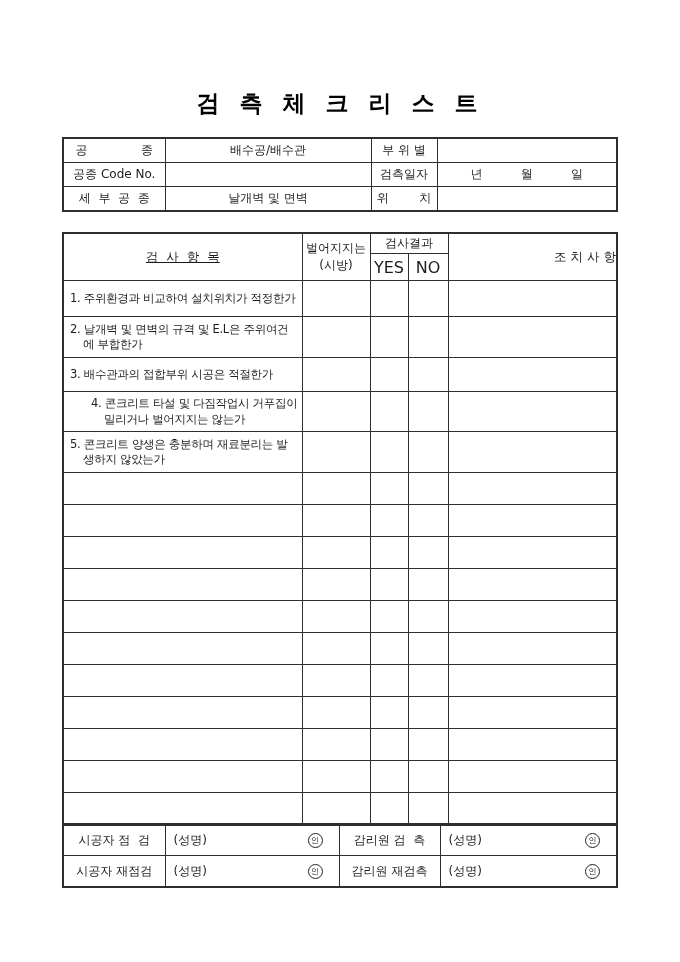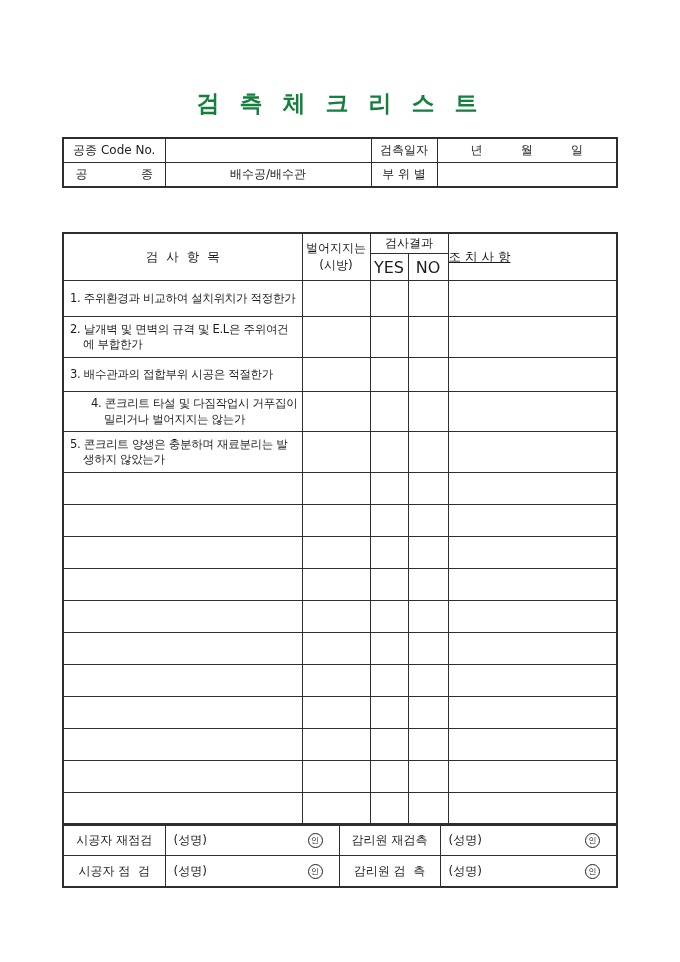--- a/index.html
+++ b/index.html
@@ -1,38 +1,38 @@
 <!DOCTYPE html>
 <html><head>
 <meta charset="utf-8">
 <style>
   html,body{margin:0;padding:0;background:#ffffff;}
   body{width:680px;height:962px;font-family:"DejaVu Sans","Liberation Sans",sans-serif;color:#1c1c1c;}
   .sheet{position:relative;width:680px;height:962px;background:#ffffff;overflow:hidden;}
 
   .title{position:absolute;top:88px;left:0;width:100%;text-align:center;
-         font-size:23px;font-weight:bold;letter-spacing:6px;color:#15803d;white-space:pre;}
+         font-size:23px;font-weight:bold;letter-spacing:6px;color:#000000;white-space:pre;}
 
   table{border-collapse:collapse;table-layout:fixed;}
   td{border:1px solid #2e2e2e;font-size:12px;vertical-align:middle;overflow:hidden;}
 
   
   .info-table{position:absolute;left:62px;top:137px;width:556px;border:2px solid #2e2e2e;}
   .info-table td{height:23px;padding:0 5px;}
   .info-table .lbl{text-align:center;white-space:pre;}
   .info-table .val{text-align:center;white-space:pre;}
 
   
   .main-table{position:absolute;left:62px;top:232px;width:556px;border:2px solid #2e2e2e;}
   .main-table td{padding:0;}
-  .main-table .h-item{text-align:center;white-space:pre;font-size:12.5px;}
+  .main-table .h-item{text-align:center;white-space:pre;font-size:12.5px;text-decoration:underline;}
   .main-table .h-std{text-align:center;font-size:12px;line-height:1.45;}
   .main-table .h-res{text-align:center;font-size:12px;height:19px;}
   .main-table .h-yn{text-align:center;font-size:16px;height:26px;}
-  .main-table .h-act{text-align:left;white-space:pre;font-size:12.5px;text-decoration:underline;}
+  .main-table .h-act{text-align:right;white-space:pre;font-size:12.5px;}
   .main-table .item-cell{vertical-align:middle;text-align:left;
       font-size:11.5px;letter-spacing:-0.3px;line-height:1.32;
       padding:3px 3px 3px 19px;text-indent:-13px;}
   .main-table .r1 td{height:29px;}
   .main-table .r2 td{height:34px;margin-left:12px;}
   .main-table .r3 td{height:27px;}
   .main-table .r4 td{height:33px;padding-left:40px;}
   .main-table .r5 td{height:34px;}
   .main-table .empty-row td{height:31px;}
 
@@ -55,29 +55,35 @@
 
   <table class="info-table">
     <colgroup>
         <col style="width:102px">
         <col style="width:206px">
         <col style="width:66px">
         <col style="width:180px">
       </colgroup>
     <tbody>
       <tr>
+        <td class="lbl">공              종</td>
+        <td class="val">배수공/배수관</td>
+        <td class="lbl">부 위 별</td>
+        <td class="val"></td>
+      </tr>
+      <tr>
         <td class="lbl">공종 Code No.</td>
         <td class="val"></td>
         <td class="lbl">검측일자</td>
         <td class="val">년          월          일</td>
       </tr>
       <tr>
-        <td class="lbl">공              종</td>
-        <td class="val">배수공/배수관</td>
-        <td class="lbl">부 위 별</td>
+        <td class="lbl">세  부  공  종</td>
+        <td class="val">날개벽 및 면벽</td>
+        <td class="lbl">위        치</td>
         <td class="val"></td>
       </tr>
     </tbody>
   </table>
 
   <table class="main-table">
     <colgroup>
         <col style="width:239px">
         <col style="width:68px">
         <col style="width:38px">
@@ -217,44 +223,44 @@
 
   <table class="sign-table">
     <colgroup>
         <col style="width:102px">
         <col style="width:174px">
         <col style="width:101px">
         <col style="width:177px">
       </colgroup>
     <tbody>
       <tr>
+        <td class="s-lbl">시공자 점  검</td>
+        <td class="name-cell">
+          <div class="name-wrap">
+            <span class="name-txt">(성명)</span>
+            <span class="seal">인</span>
+          </div>
+        </td>
+        <td class="s-lbl">감리원 검  측</td>
+        <td class="name-cell">
+          <div class="name-wrap">
+            <span class="name-txt">(성명)</span>
+            <span class="seal">인</span>
+          </div>
+        </td>
+      </tr>
+      <tr>
         <td class="s-lbl">시공자 재점검</td>
         <td class="name-cell">
           <div class="name-wrap">
             <span class="name-txt">(성명)</span>
             <span class="seal">인</span>
           </div>
         </td>
         <td class="s-lbl">감리원 재검측</td>
-        <td class="name-cell">
-          <div class="name-wrap">
-            <span class="name-txt">(성명)</span>
-            <span class="seal">인</span>
-          </div>
-        </td>
-      </tr>
-      <tr>
-        <td class="s-lbl">시공자 점  검</td>
-        <td class="name-cell">
-          <div class="name-wrap">
-            <span class="name-txt">(성명)</span>
-            <span class="seal">인</span>
-          </div>
-        </td>
-        <td class="s-lbl">감리원 검  측</td>
         <td class="name-cell">
           <div class="name-wrap">
             <span class="name-txt">(성명)</span>
             <span class="seal">인</span>
           </div>
         </td>
       </tr>
     </tbody>
   </table>
 

